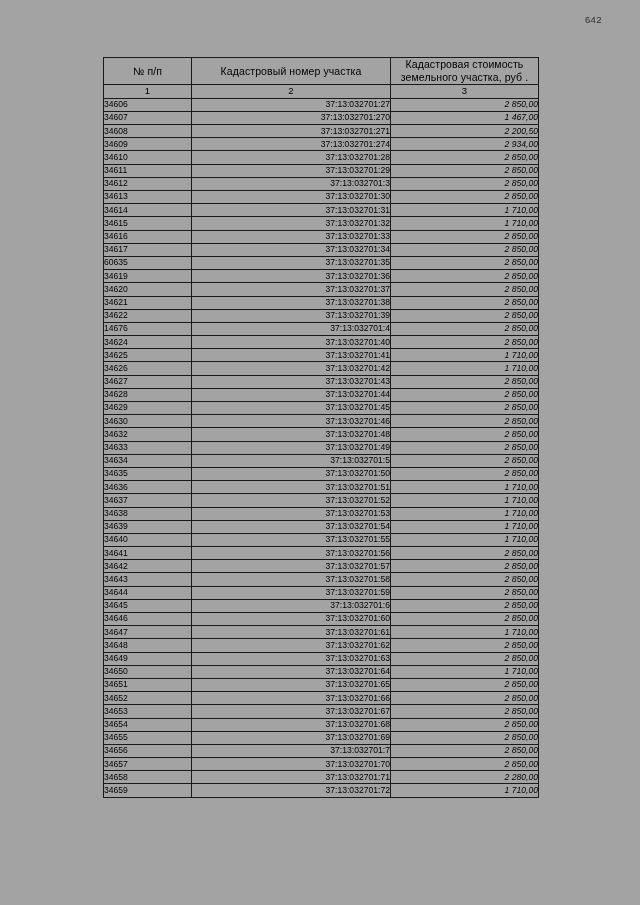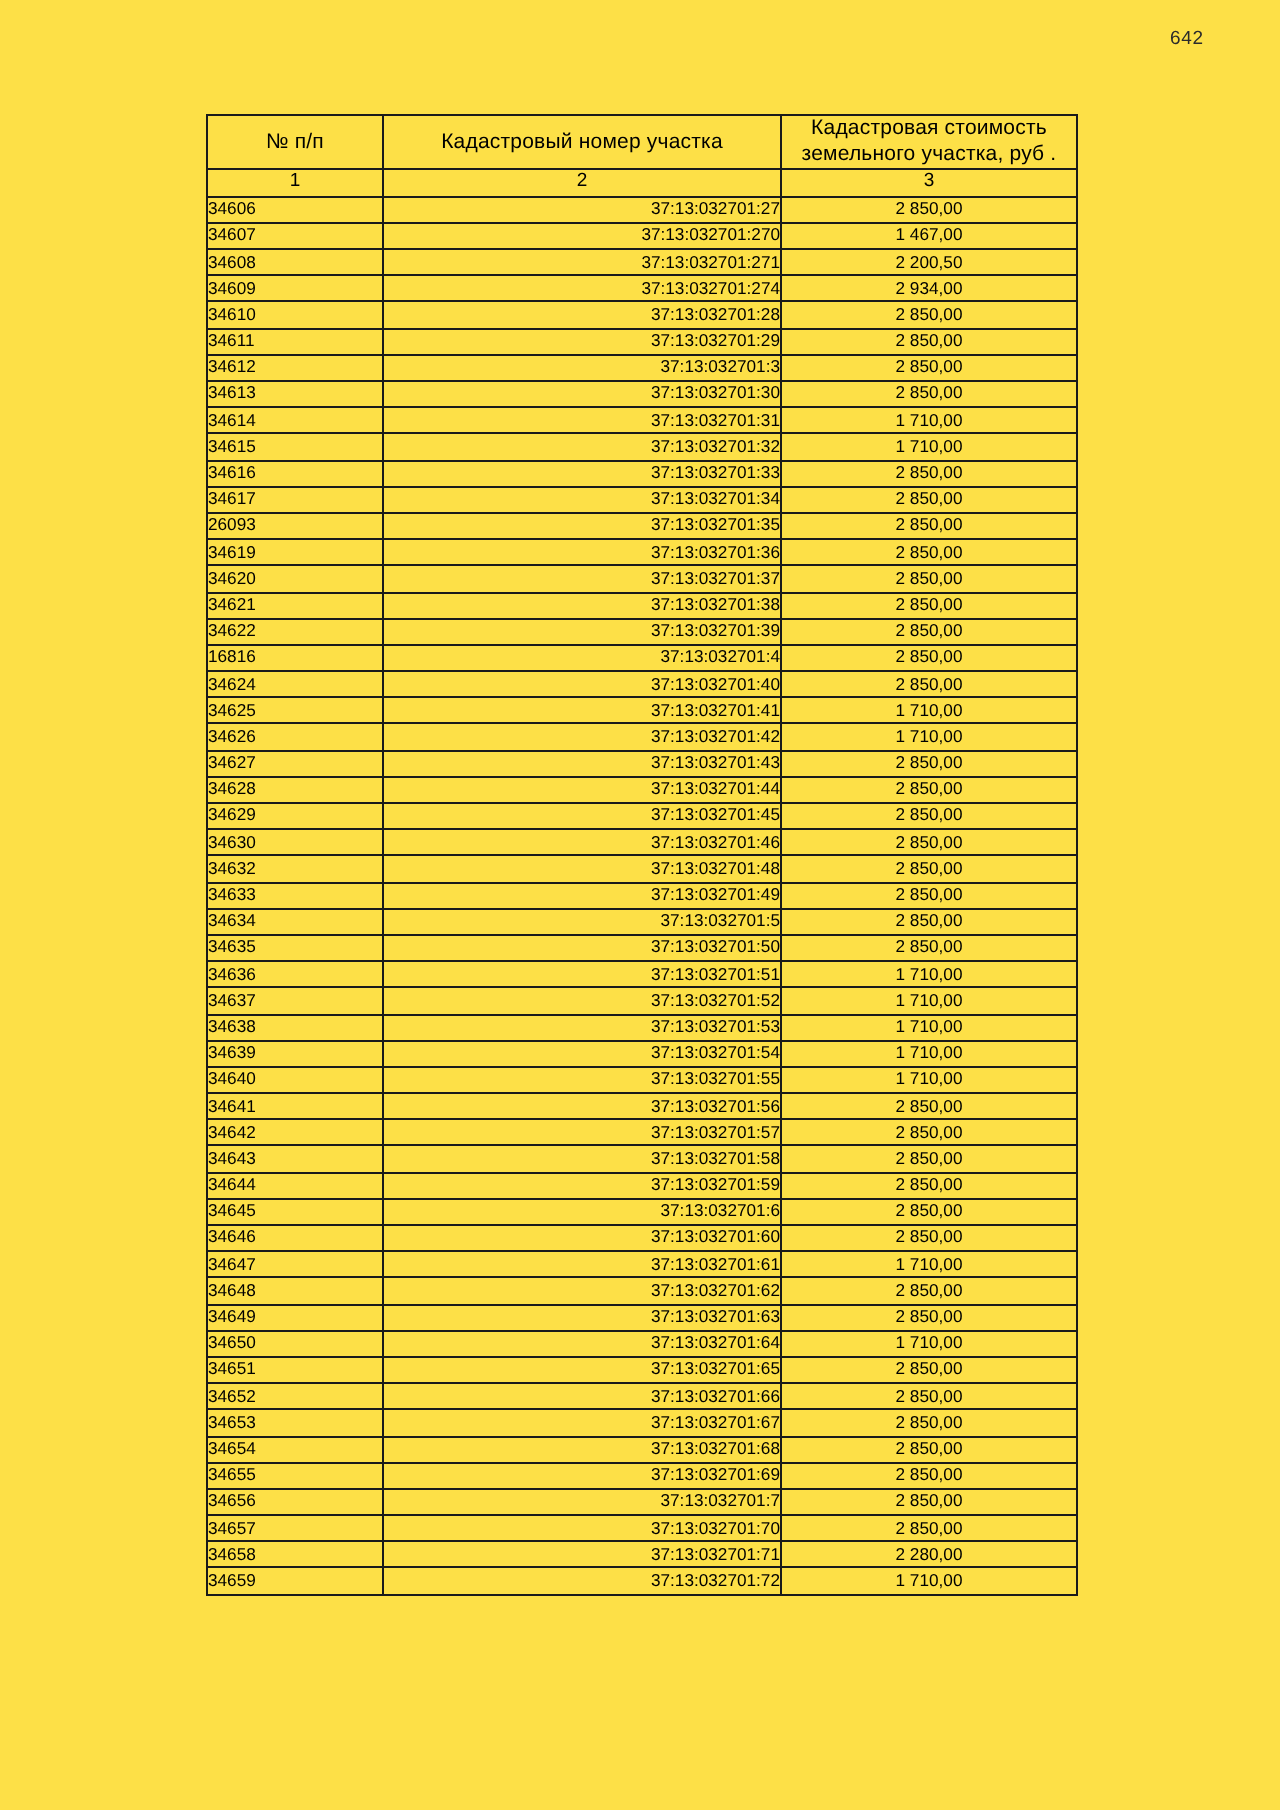--- a/index.html
+++ b/index.html
@@ -12,21 +12,21 @@
     height: 905px;
     font-family: "Liberation Sans", sans-serif;
     color: #000000;
     position: relative;
     overflow: hidden;
   }
   .page {
     position: relative;
     width: 640px;
     height: 905px;
-    background: #fde047;
+    background: #a3a3a3;
   }
   .page-number {
     position: absolute;
     top: 14px;
     right: 38px;
     font-size: 9.5px;
     color: #2b2b2b;
     letter-spacing: 0.4px;
   }
   .table-wrap {
@@ -79,22 +79,23 @@
     padding: 0.6px 0;
     height: 11px;
   }
   td.c-num {
     text-align: left;
   }
   td.c-cad {
     text-align: right;
   }
   td.c-price {
-    text-align: center;
+    text-align: right;
     padding-right: 18px;
+    font-style: italic;
   }
 </style>
 </head>
 <body>
 
 <div class="page">
 
   <div class="page-number">642</div>
 
   <div class="table-wrap">
@@ -174,21 +175,21 @@
             <td class="c-num">34616</td>
             <td class="c-cad">37:13:032701:33</td>
             <td class="c-price">2 850,00</td>
           </tr>
           <tr>
             <td class="c-num">34617</td>
             <td class="c-cad">37:13:032701:34</td>
             <td class="c-price">2 850,00</td>
           </tr>
           <tr>
-            <td class="c-num">26093</td>
+            <td class="c-num">60635</td>
             <td class="c-cad">37:13:032701:35</td>
             <td class="c-price">2 850,00</td>
           </tr>
           <tr>
             <td class="c-num">34619</td>
             <td class="c-cad">37:13:032701:36</td>
             <td class="c-price">2 850,00</td>
           </tr>
           <tr>
             <td class="c-num">34620</td>
@@ -199,21 +200,21 @@
             <td class="c-num">34621</td>
             <td class="c-cad">37:13:032701:38</td>
             <td class="c-price">2 850,00</td>
           </tr>
           <tr>
             <td class="c-num">34622</td>
             <td class="c-cad">37:13:032701:39</td>
             <td class="c-price">2 850,00</td>
           </tr>
           <tr>
-            <td class="c-num">16816</td>
+            <td class="c-num">14676</td>
             <td class="c-cad">37:13:032701:4</td>
             <td class="c-price">2 850,00</td>
           </tr>
           <tr>
             <td class="c-num">34624</td>
             <td class="c-cad">37:13:032701:40</td>
             <td class="c-price">2 850,00</td>
           </tr>
           <tr>
             <td class="c-num">34625</td>

